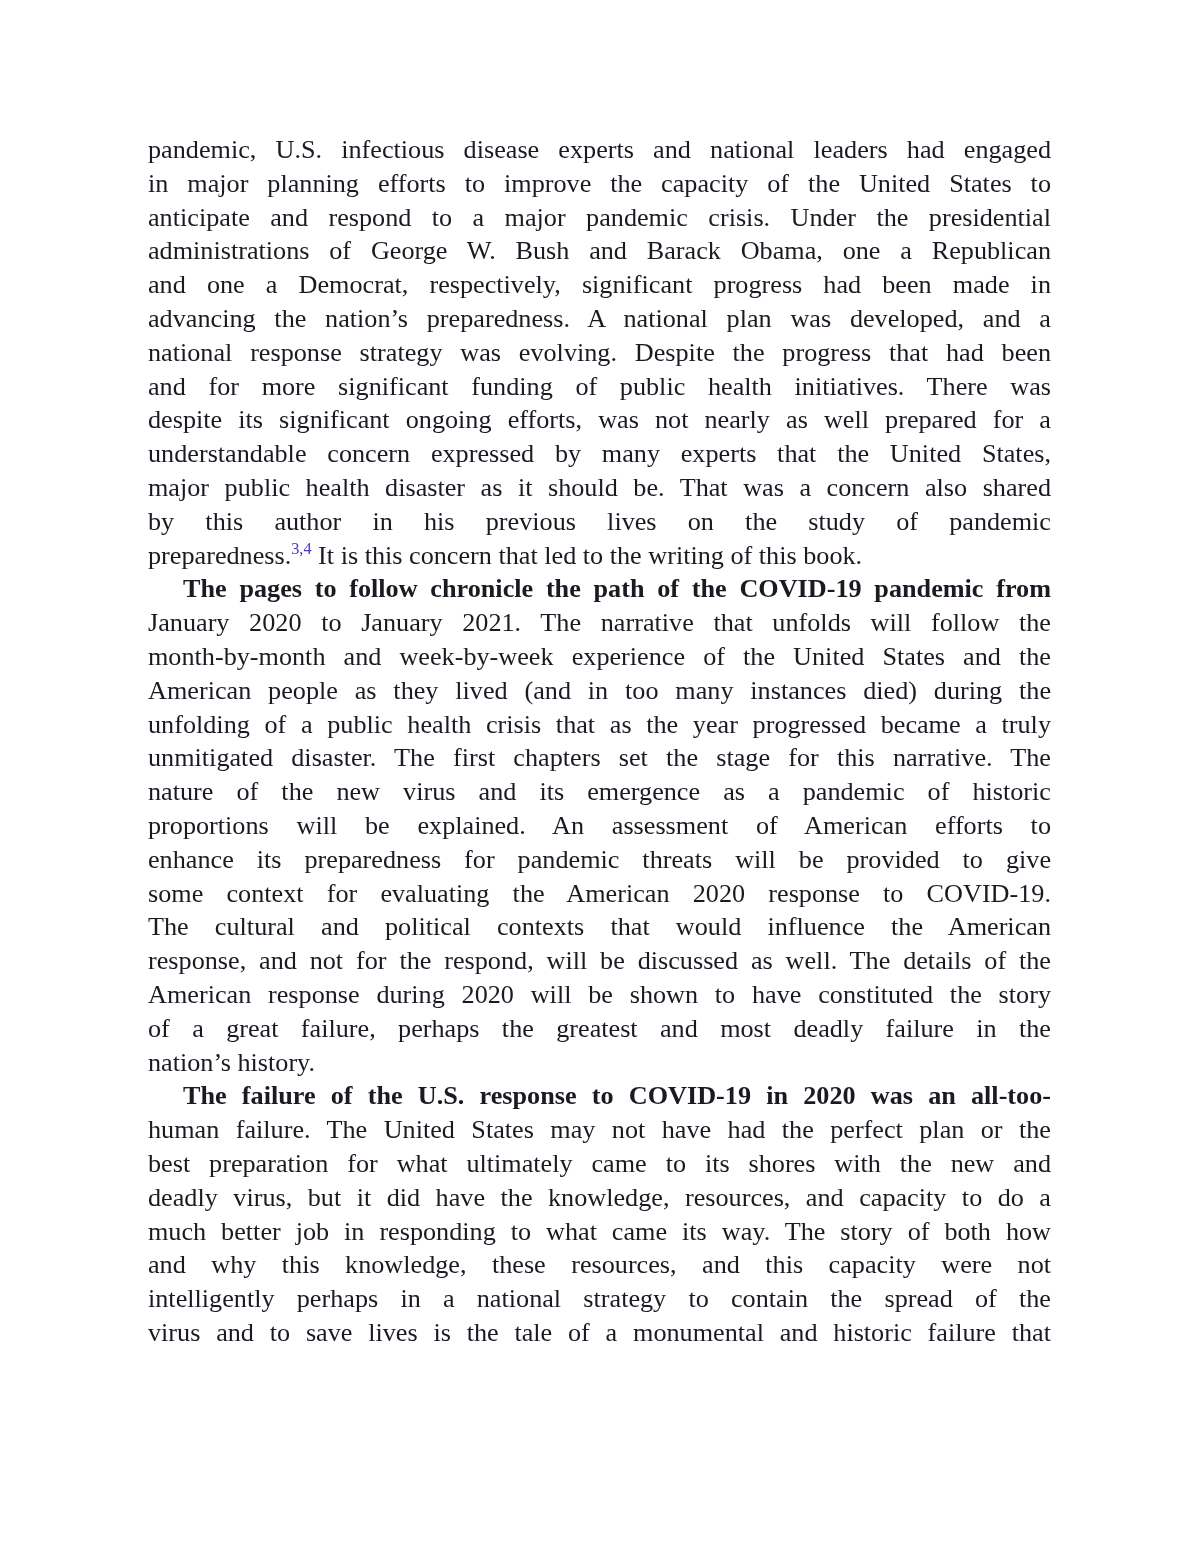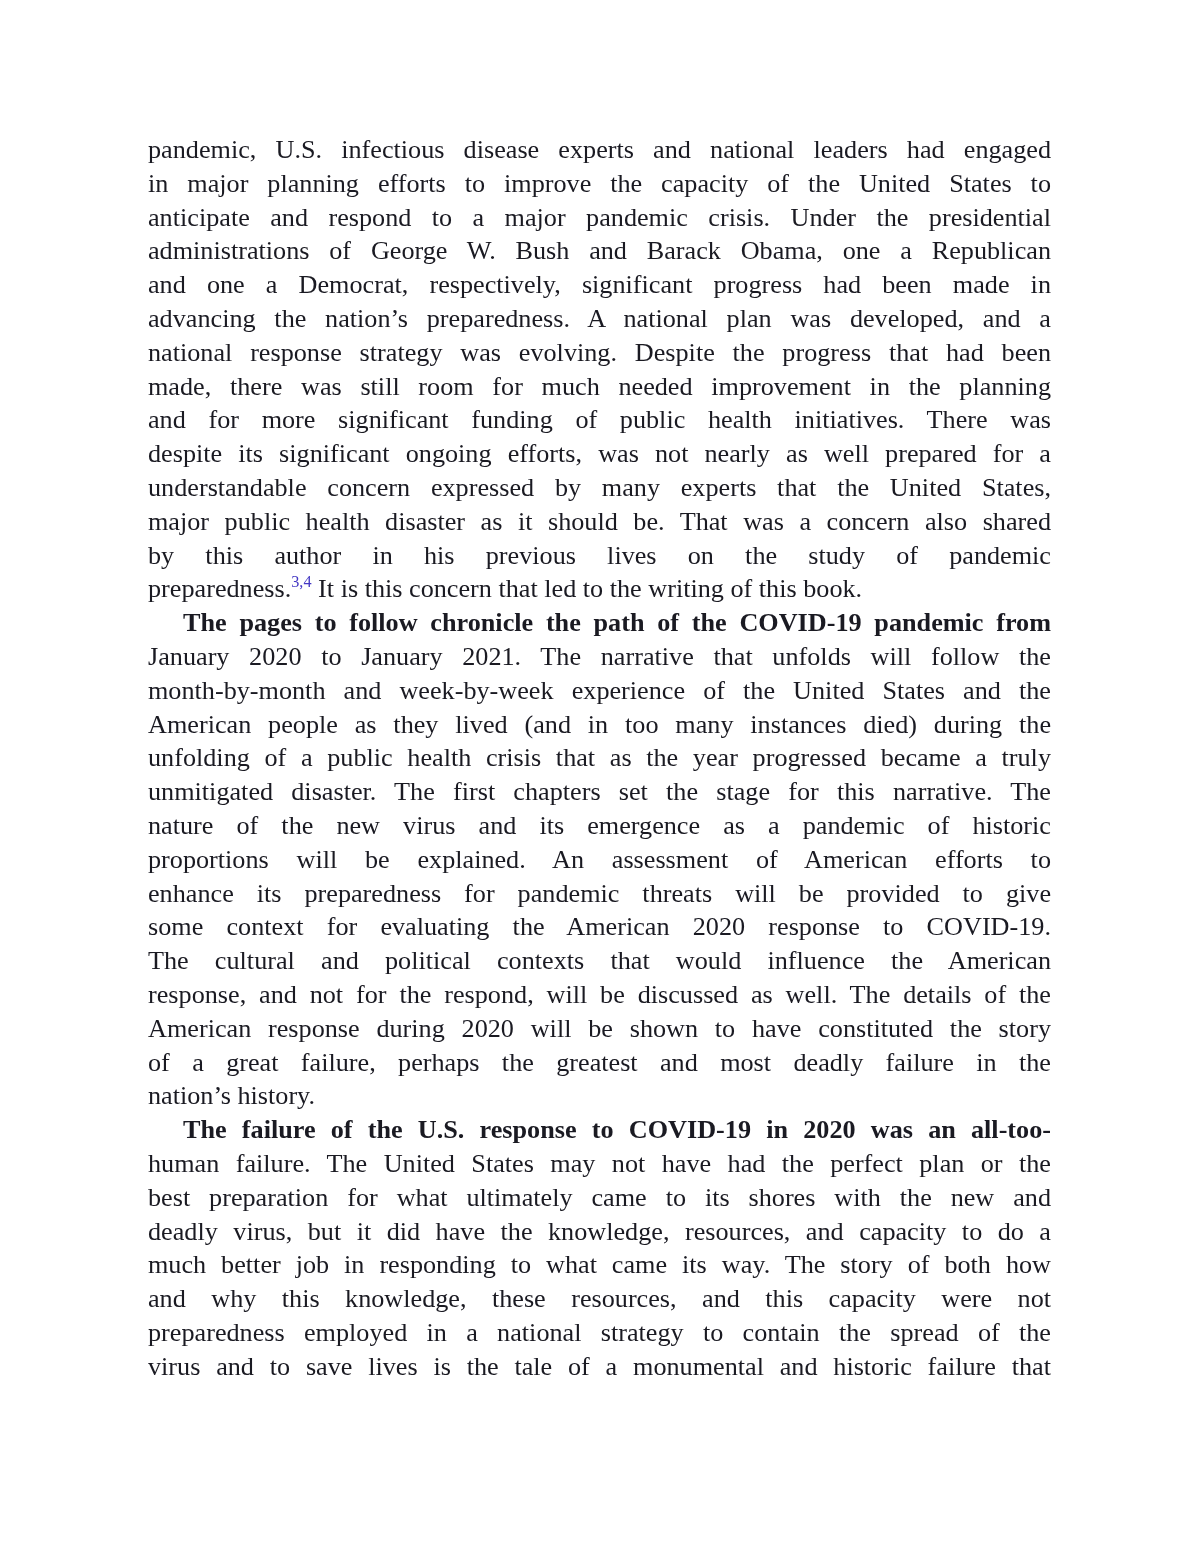--- a/index.html
+++ b/index.html
@@ -61,21 +61,20 @@
   <div class="text-column">
 
     <div class="lines para-block">
       <span class="ln">pandemic, U.S. infectious disease experts and national leaders had engaged</span>
       <span class="ln">in major planning efforts to improve the capacity of the United States to</span>
       <span class="ln">anticipate and respond to a major pandemic crisis. Under the presidential</span>
       <span class="ln">administrations of George W. Bush and Barack Obama, one a Republican</span>
       <span class="ln">and one a Democrat, respectively, significant progress had been made in</span>
       <span class="ln">advancing the nation’s preparedness. A national plan was developed, and a</span>
       <span class="ln">national response strategy was evolving. Despite the progress that had been</span>
-      <span class="ln">made, there was still room for much needed improvement in the planning</span>
       <span class="ln">and for more significant funding of public health initiatives. There was</span>
       <span class="ln">despite its significant ongoing efforts, was not nearly as well prepared for a</span>
       <span class="ln">understandable concern expressed by many experts that the United States,</span>
       <span class="ln">major public health disaster as it should be. That was a concern also shared</span>
       <span class="ln">by this author in his previous lives on the study of pandemic</span>
       <span class="ln last"><span>preparedness.</span><sup class="fnref">3,4</sup><span> It is this concern that led to the writing of this book.</span></span>
     </div>
 
     <div class="lines para-block">
       <span class="ln indent">The pages to follow chronicle the path of the COVID-19 pandemic from</span>
@@ -95,18 +94,18 @@
       <span class="ln last">nation’s history.</span>
     </div>
 
     <div class="lines para-block">
       <span class="ln indent">The failure of the U.S. response to COVID-19 in 2020 was an all-too-</span>
       <span class="ln">human failure. The United States may not have had the perfect plan or the</span>
       <span class="ln">best preparation for what ultimately came to its shores with the new and</span>
       <span class="ln">deadly virus, but it did have the knowledge, resources, and capacity to do a</span>
       <span class="ln">much better job in responding to what came its way. The story of both how</span>
       <span class="ln">and why this knowledge, these resources, and this capacity were not</span>
-      <span class="ln">preparedness employed in a national strategy to contain the spread of the</span>
+      <span class="ln">intelligently perhaps in a national strategy to contain the spread of the</span>
       <span class="ln">virus and to save lives is the tale of a monumental and historic failure that</span>
     </div>
 
   </div>
 </div>
 
 </body></html>

